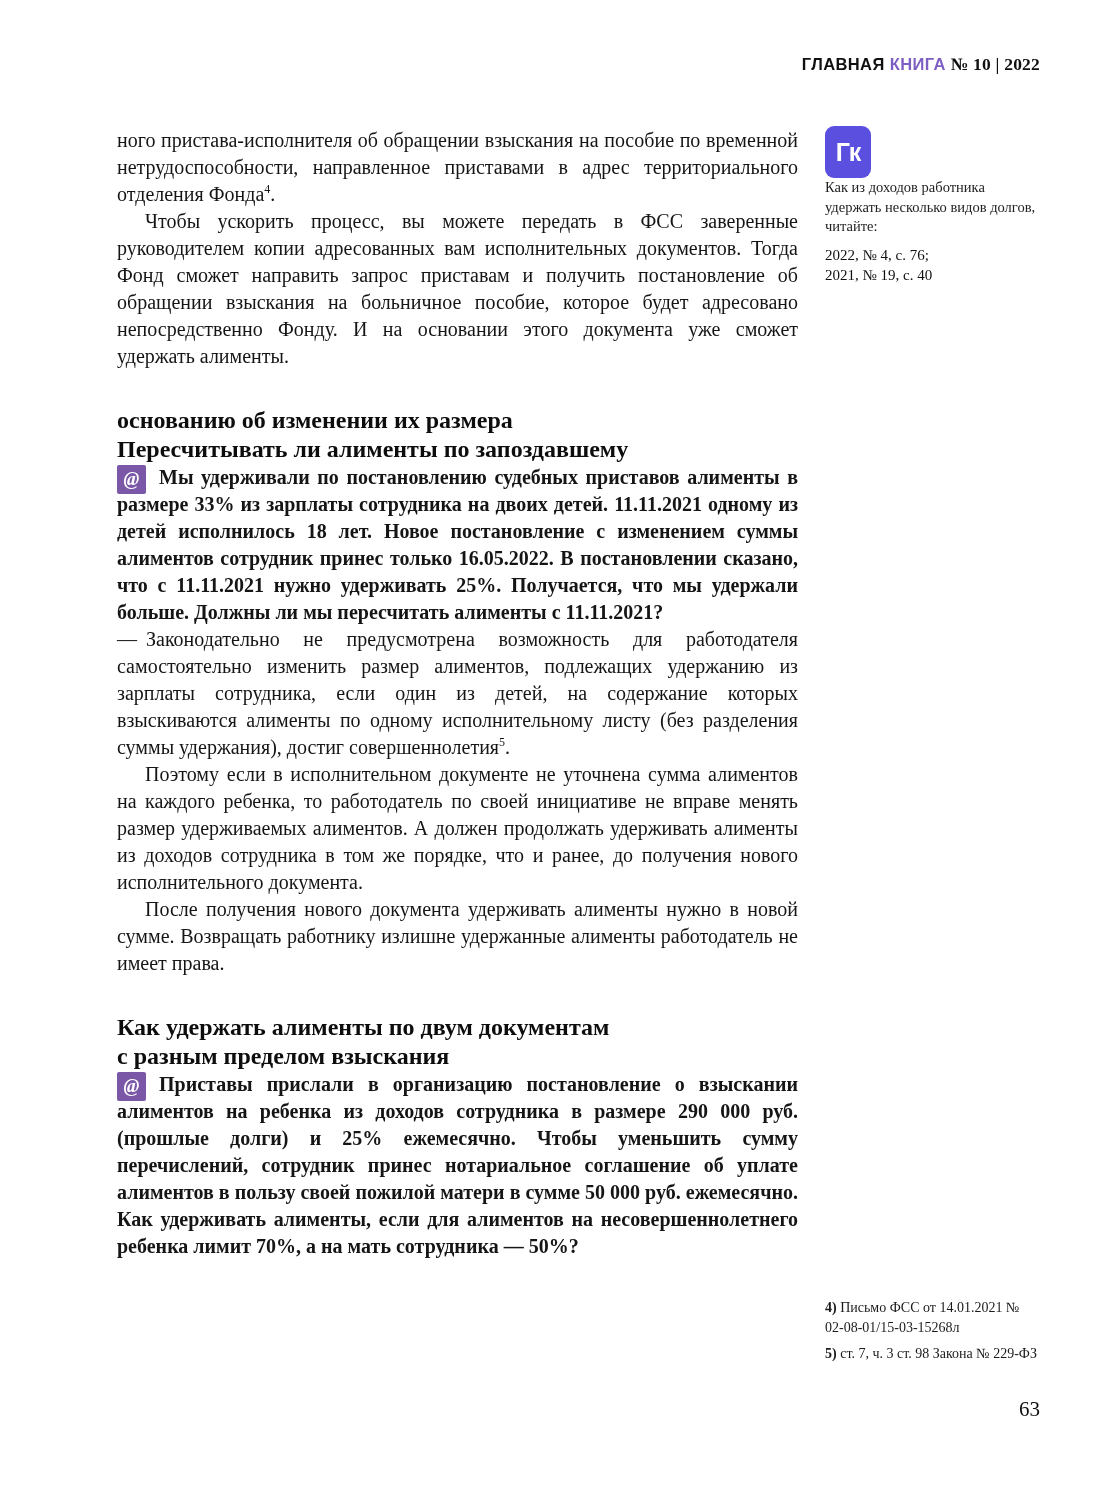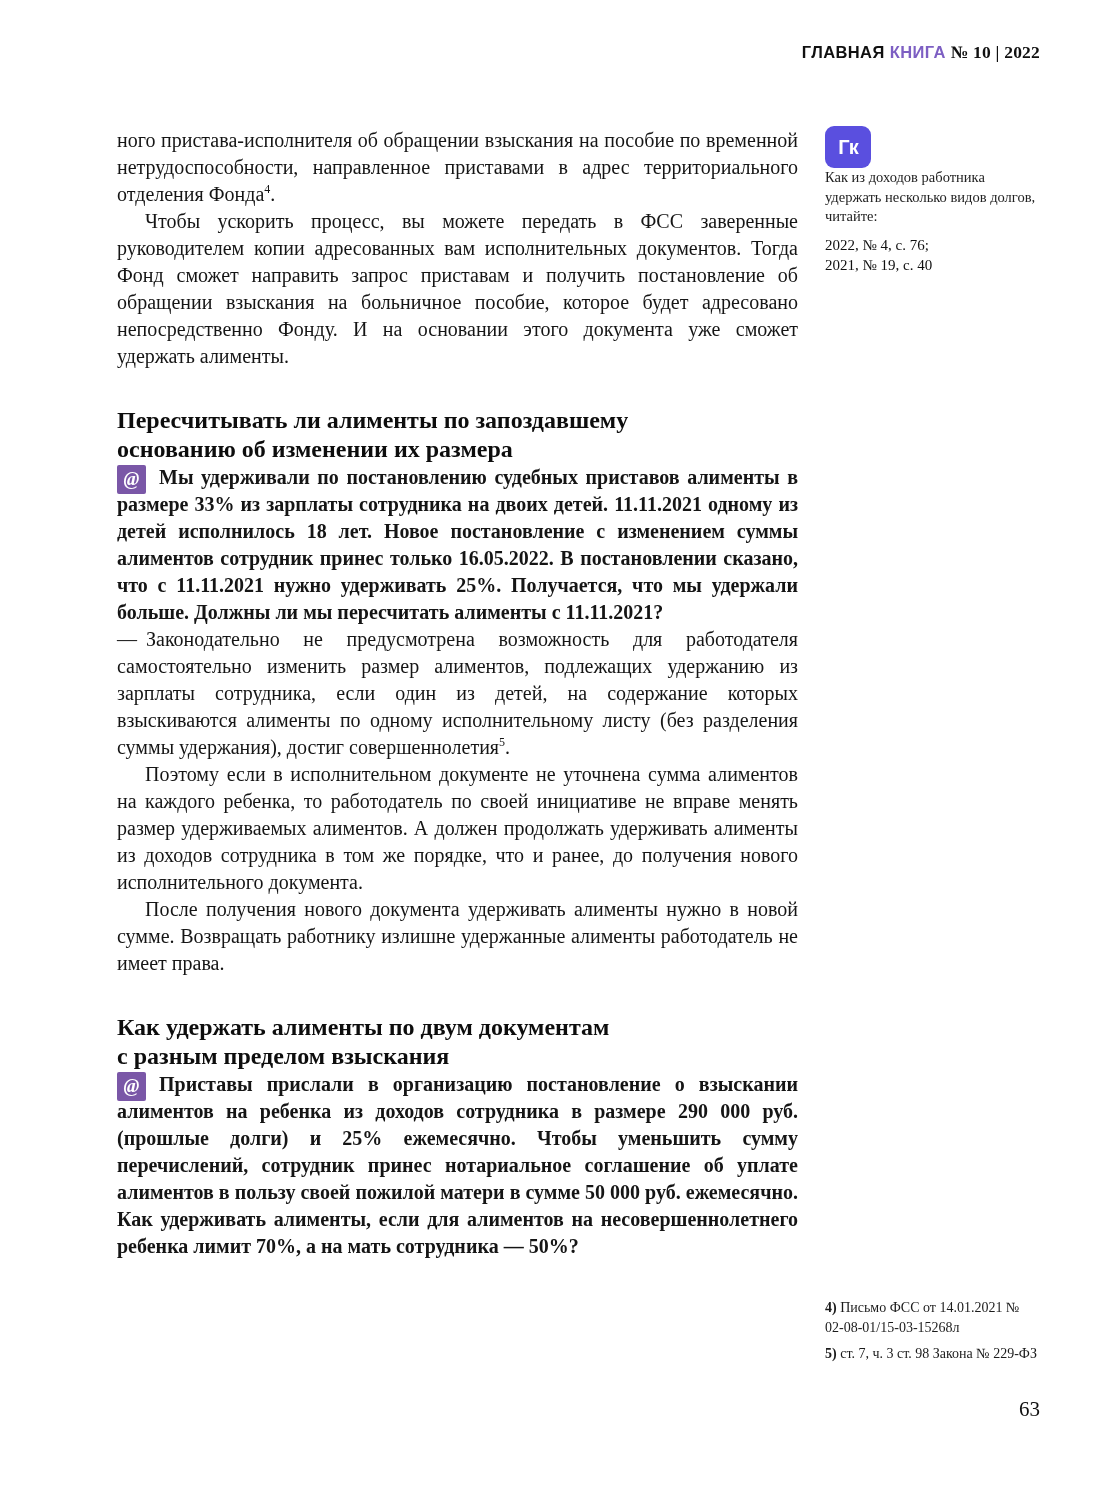--- a/index.html
+++ b/index.html
@@ -13,21 +13,21 @@
     position:relative;
     width:1104px;height:1500px;
     background:#ffffff;
     color:var(--ink);
     font-family:"Liberation Serif","DejaVu Serif",serif;
     overflow:hidden;
   }
 
   
   .runhead{
-    position:absolute;top:42px;right:64px;
+    position:absolute;top:54px;right:64px;
     font-family:"Liberation Sans","DejaVu Sans",sans-serif;
     font-weight:bold;font-size:16.5px;letter-spacing:.4px;
     white-space:nowrap;
   }
   .runhead .brand-black{color:#101010;}
   .runhead .brand-purple{color:var(--brand-purple);}
   .runhead .issue{
     font-family:"Liberation Serif","DejaVu Serif",serif;
     font-size:17.5px;letter-spacing:.2px;color:#101010;
   }
@@ -67,26 +67,26 @@
     font-family:"Liberation Serif",serif;
   }
   .answer .dash{margin-right:9px;}
   sup{font-size:12px;line-height:0;vertical-align:super;}
 
   
   .sidebar{
     position:absolute;left:825px;top:126px;width:216px;
   }
   .gk-logo{
-    width:46px;height:42px;
+    width:46px;height:52px;
     background:var(--logo-purple);
     border-radius:9px;
     color:#ffffff;
     font-family:"Liberation Sans","DejaVu Sans",sans-serif;
-    font-weight:bold;font-size:20px;
+    font-weight:bold;font-size:25px;
     display:flex;align-items:center;justify-content:center;
     letter-spacing:-1px;
   }
   .sidebar-note{
     font-size:14.5px;line-height:19.5px;color:#222;
   }
   .sidebar-refs{
     margin-top:8px;
     font-weight:normal;font-size:15px;line-height:20px;color:#101010;
   }
@@ -116,22 +116,22 @@
     <span class="issue">№ 10 | 2022</span>
   </div>
 
   <div class="article">
 
     <p><span>ного пристава-исполнителя об обращении взыскания на пособие по временной нетрудоспособности, направленное приставами в адрес территориального отделения Фонда</span><sup>4</sup><span>.</span></p>
 
     <p class="p-indent">Чтобы ускорить процесс, вы можете передать в ФСС заверенные руководителем копии адресованных вам исполнительных документов. Тогда Фонд сможет направить запрос приставам и получить постановление об обращении взыскания на больничное пособие, которое будет адресовано непосредственно Фонду. И на основании этого документа уже сможет удержать алименты.</p>
 
     <h2 class="section-heading">
+      <span>основанию об изменении их размера</span>
       <span>Пересчитывать ли алименты по запоздавшему</span>
-      <span>основанию об изменении их размера</span>
     </h2>
 
     <p class="question"><span class="at-icon">@</span><span>Мы удерживали по постановлению судебных приставов алименты в размере 33% из зарплаты сотрудника на двоих детей. 11.11.2021 одному из детей исполнилось 18 лет. Новое постановление с изменением суммы алиментов сотрудник принес только 16.05.2022. В постановлении сказано, что с 11.11.2021 нужно удерживать 25%. Получается, что мы удержали больше. Должны ли мы пересчитать алименты с 11.11.2021?</span></p>
 
     <p class="answer"><span class="dash">—</span><span>Законодательно не предусмотрена возможность для работодателя самостоятельно изменить размер алиментов, подлежащих удержанию из зарплаты сотрудника, если один из детей, на содержание которых взыскиваются алименты по одному исполнительному листу (без разделения суммы удержания), достиг совершеннолетия</span><sup>5</sup><span>.</span></p>
 
     <p class="p-indent">Поэтому если в исполнительном документе не уточнена сумма алиментов на каждого ребенка, то работодатель по своей инициативе не вправе менять размер удерживаемых алиментов. А должен продолжать удерживать алименты из доходов сотрудника в том же порядке, что и ранее, до получения нового исполнительного документа.</p>
 
     <p class="p-indent">После получения нового документа удерживать алименты нужно в новой сумме. Возвращать работнику излишне удержанные алименты работодатель не имеет права.</p>
 

